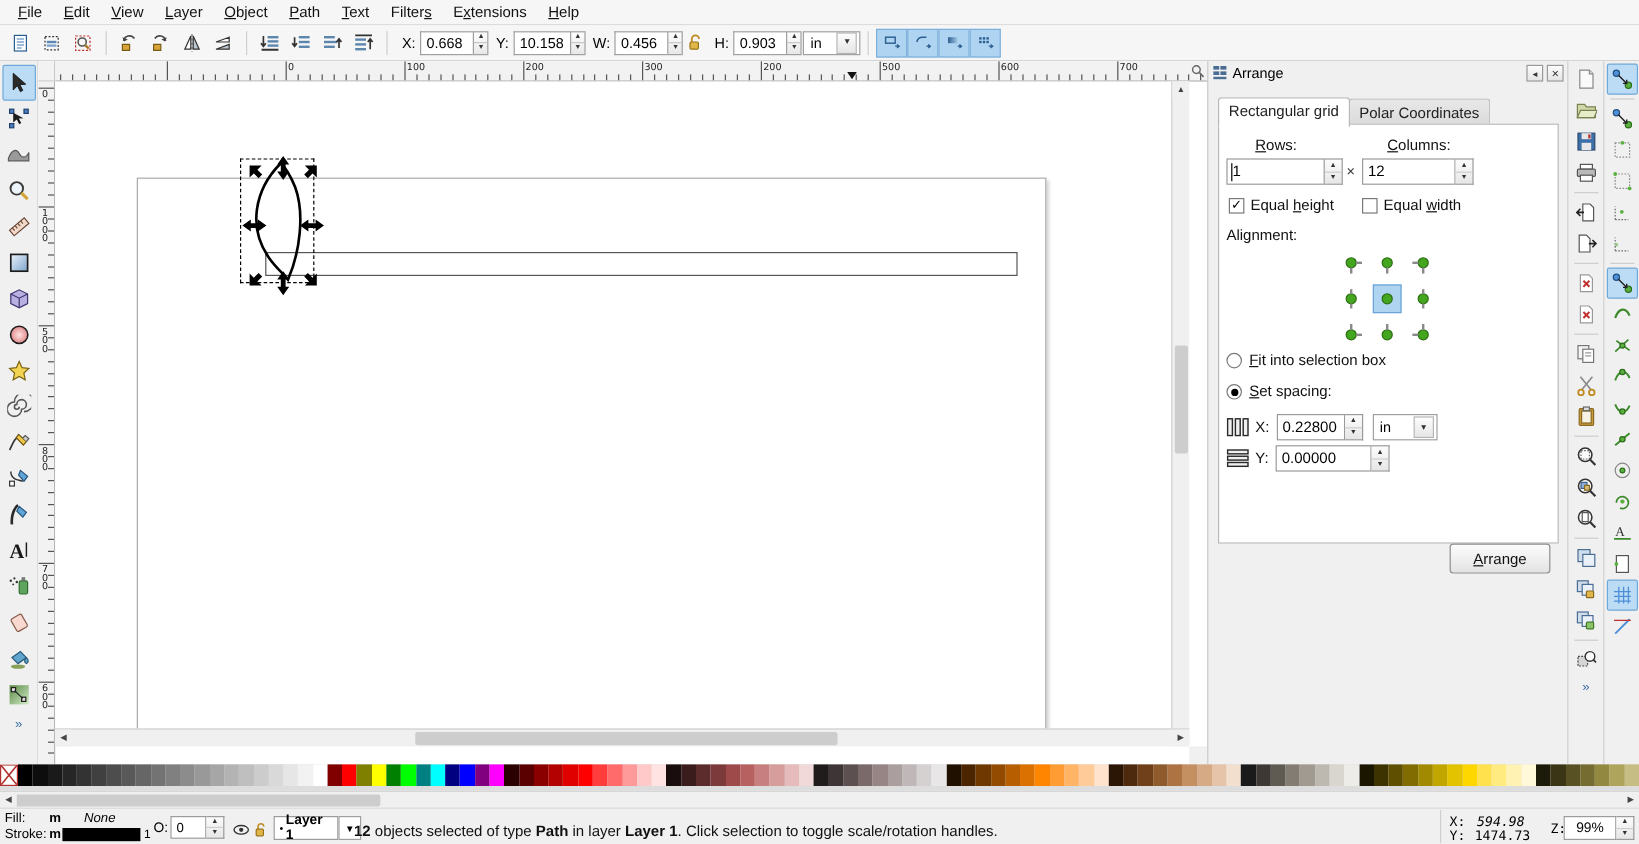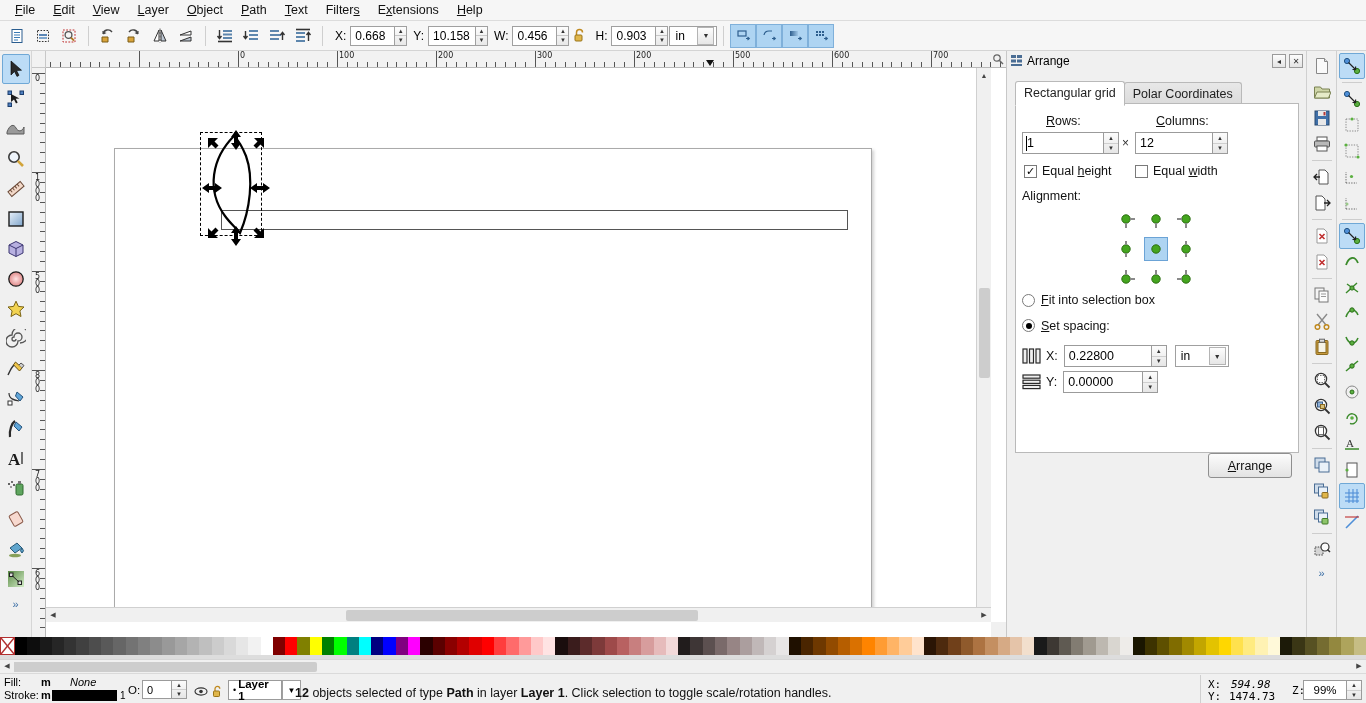--- a/index.html
+++ b/index.html
@@ -970,39 +970,39 @@
               <rect x="10" y="2" width="2" height="5" fill="#8a8a8a"></rect>
             </svg>
         </div>
       </div>
 
       <div style="position:absolute; left:6px; top:189px; display:flex; align-items:center; gap:6px;">
         <span class="radio"></span>
         <span class="fld-label"><u>F</u>it into selection box</span>
       </div>
 
-      <div style="position:absolute; left:6px; top:215px; display:flex; align-items:flex-start; gap:6px;">
+      <div style="position:absolute; left:6px; top:215px; display:flex; align-items:flex-end; gap:6px;">
         <span class="radio">
             <span class="dot"></span>
           </span>
         <span class="fld-label"><u>S</u>et spacing:</span>
       </div>
 
       <div style="position:absolute; left:6px; top:241px; display:flex; align-items:center;">
         <span style="display:inline-flex; width:22px;">
           <svg width="20" height="16" viewBox="0 0 20 16">
               <g fill="#f0f0f0" stroke="#2a2a2a" stroke-width="1.2">
                 <rect x="1" y="1" width="4" height="14"></rect>
                 <rect x="7.5" y="1" width="4" height="14"></rect>
                 <rect x="14" y="1" width="4" height="14"></rect>
               </g>
             </svg>
         </span>
         <span class="fld-label" style="margin:0 6px 0 2px;">X:</span>
-        <span class="txt-input" style="width:88px;">0.22800</span>
+        <span class="txt-input" style="width:57px;">0.22800</span>
         <span class="spin-side">
             <span>▲</span>
             <span>▼</span>
           </span>
         <span class="combo" style="width:54px; height:22px; margin-left:8px;">
           <span>in</span>
           <span class="arrow" style="margin-left:auto;">▼</span>
         </span>
       </div>
 

